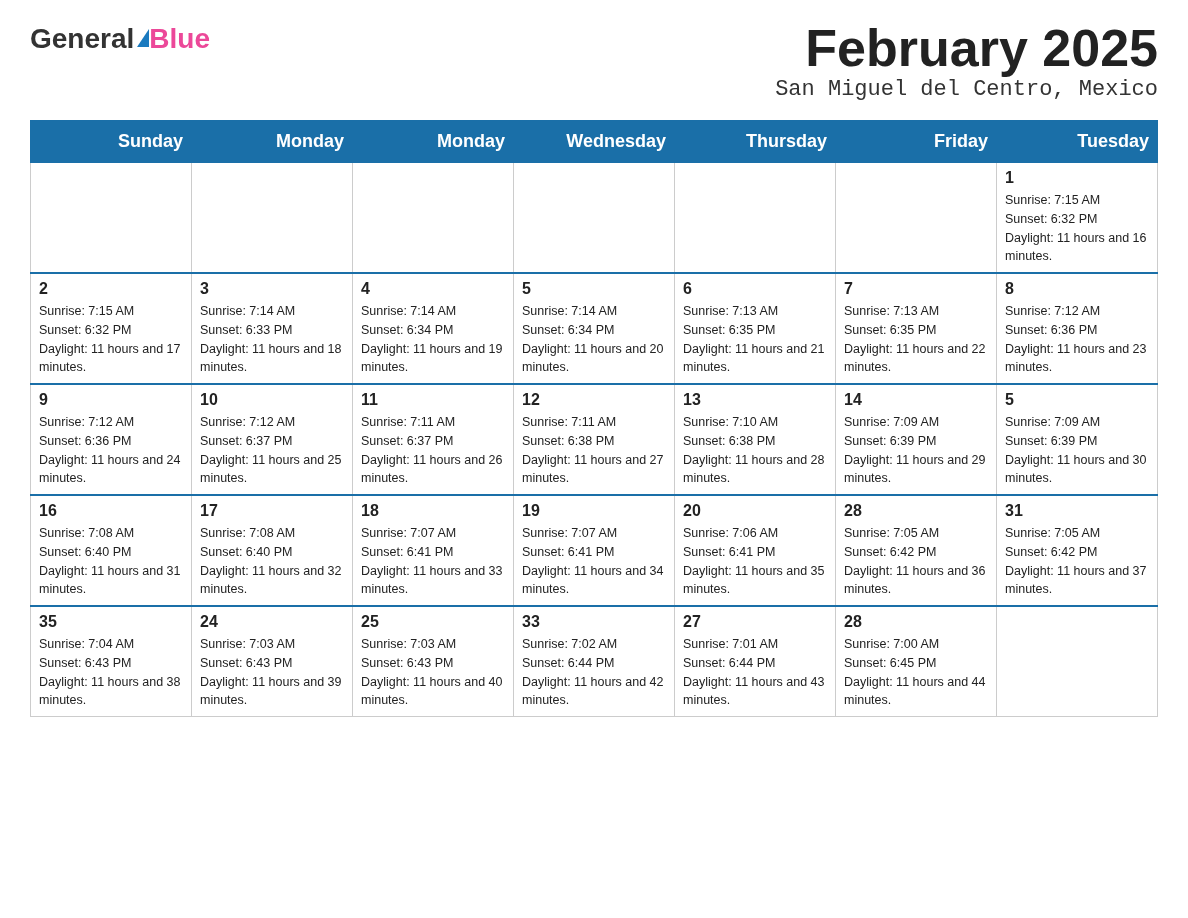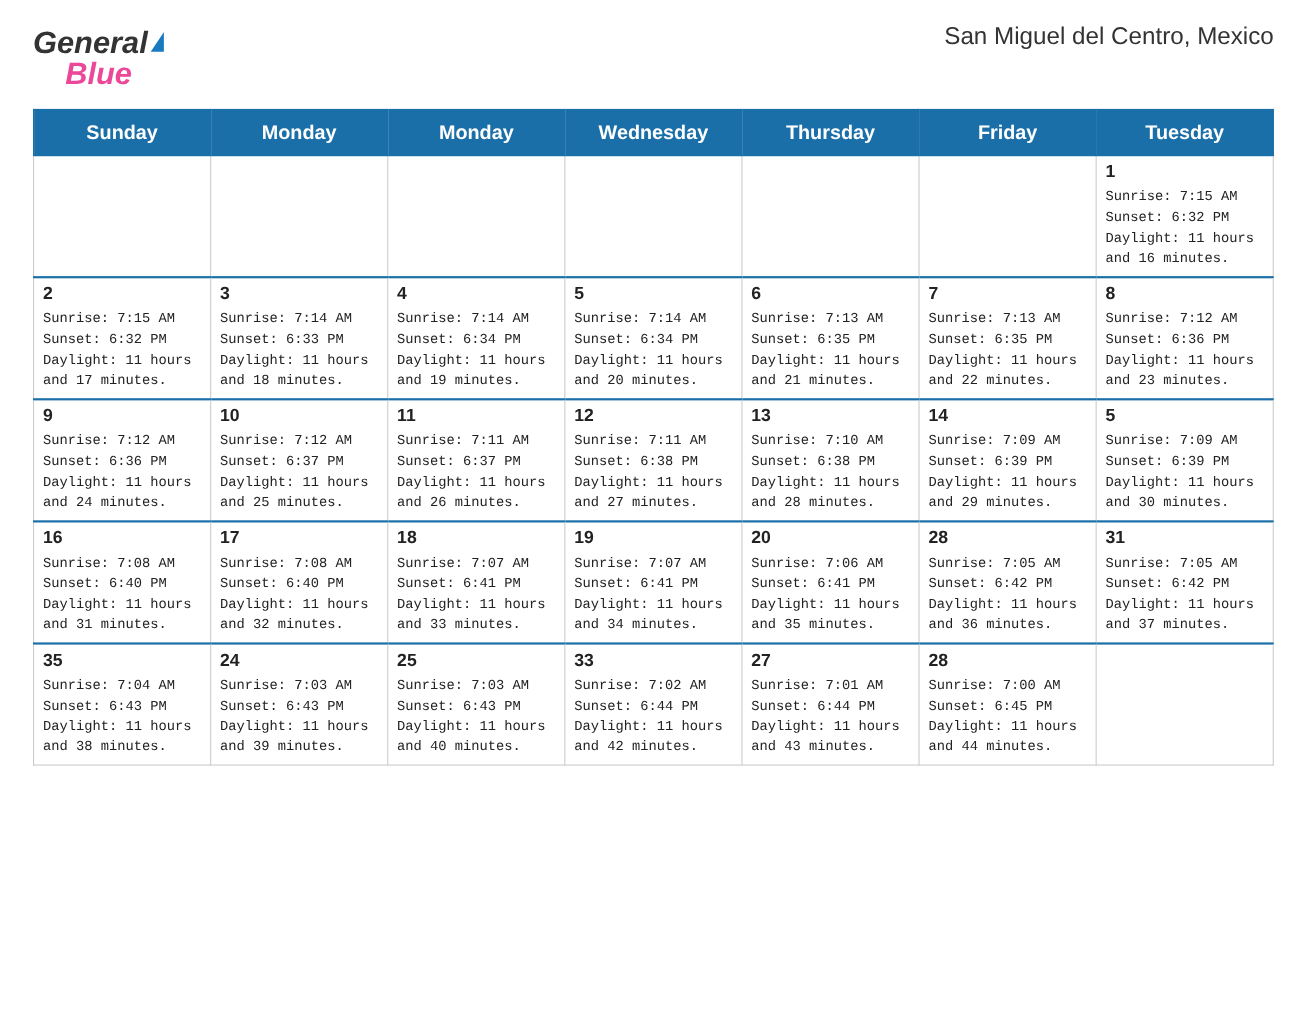--- a/index.html
+++ b/index.html
@@ -11,24 +11,23 @@
       min-height: 918px;
     }
     .header {
       display: flex;
       justify-content: space-between;
       align-items: flex-start;
       margin-bottom: 18px;
     }
     .logo {
       display: flex;
-      flex-direction: column;
+      flex-direction: row;
       align-items: center;
       padding-top: 5px;
-      font-style: italic;
     }
     .logo-general {
       font-size: 28px;
       font-weight: bold;
       color: #333;
       line-height: 1;
     }
     .logo-blue {
       font-size: 28px;
       font-weight: bold;
@@ -41,33 +40,34 @@
     .month-title {
       font-size: 52px;
       font-weight: bold;
       color: #222;
       line-height: 1.1;
     }
     .location-title {
       font-size: 22px;
       color: #333;
       font-weight: normal;
+      font-family: Liberation Mono, monospace;
     }
     .calendar {
       width: 100%;
       border-collapse: collapse;
       border: 1px solid #aaa;
     }
     .calendar th {
       background-color: #1a6fa8;
       color: #fff;
       font-size: 18px;
       font-weight: bold;
       padding: 10px 8px;
-      text-align: center;
+      text-align: right;
       border: 1px solid #1a6fa8;
     }
     .calendar td {
       vertical-align: top;
       border: 1px solid #ccc;
       padding: 6px 8px;
       width: 14.28%;
       height: 110px;
       font-size: 13px;
       color: #222;
@@ -79,38 +79,38 @@
     .day-number {
       font-size: 16px;
       font-weight: bold;
       margin-bottom: 4px;
       display: block;
     }
     .day-info {
       font-size: 12.5px;
       line-height: 1.5;
       color: #222;
-      font-family: Liberation Mono, monospace;
     }
     .row-separator td {
       border-top: 2px solid #1a6fa8;
     }
   </style>
 </head>
 <body>
 
 <div class="header">
   <div class="logo">
     <div style="display:flex;align-items:center;">
       <span class="logo-general">General</span>
       <span style="display:inline-block;width:0;height:0;border-left:12px solid transparent;border-right:0px solid transparent;border-bottom:18px solid #1a7abf;margin-left:3px;margin-bottom:2px;"></span>
     </div>
     <span class="logo-blue">Blue</span>
   </div>
   <div class="title-block">
+    <div class="month-title">February 2025</div>
     <div class="location-title">San Miguel del Centro, Mexico</div>
   </div>
 </div>
 
 <table class="calendar">
   <thead>
     <tr>
     <th>Sunday</th>
         <th>Monday</th>
         <th>Monday</th>

